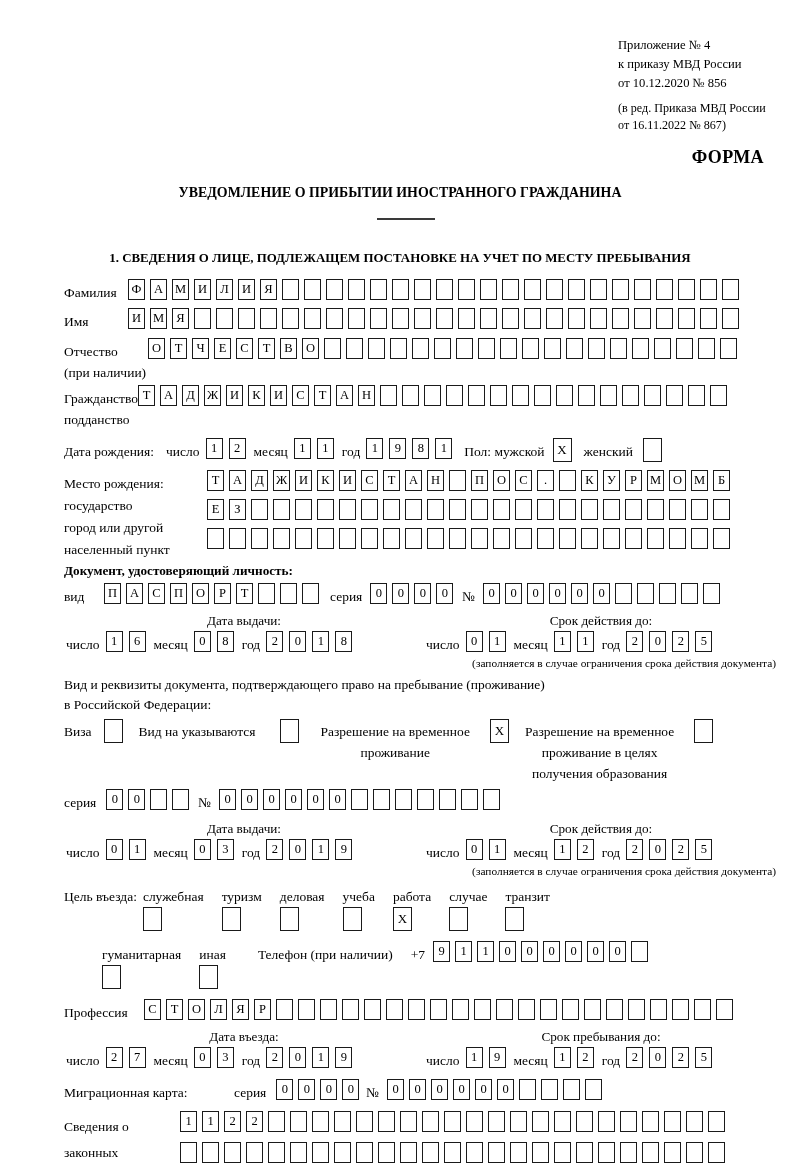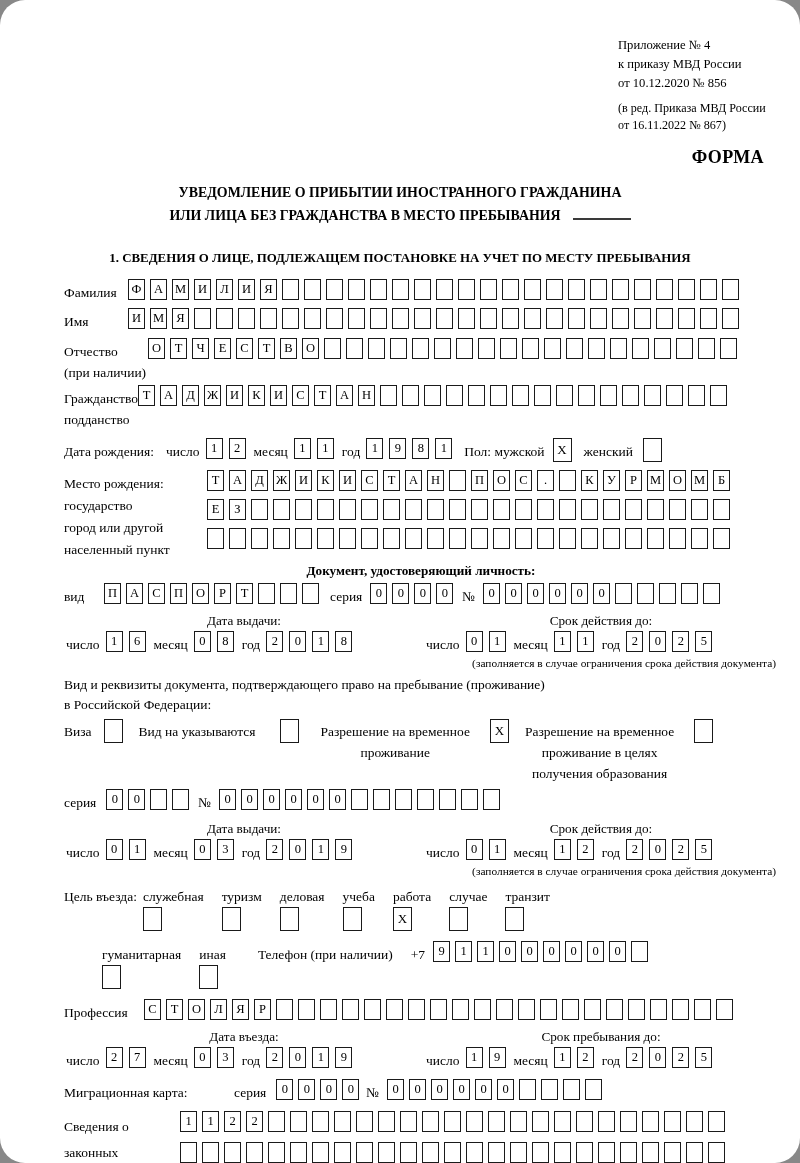--- a/index.html
+++ b/index.html
@@ -1,20 +1,19 @@
 <!DOCTYPE html>
 <html><head>
 <meta charset="utf-8">
 <style>
   html,body{margin:0;padding:0;background:#888;}
   .page{
     position:relative;width:800px;height:1163px;margin:0 auto;background:#fff;
     font-family:"Liberation Serif","DejaVu Serif",serif;color:#000;font-size:13.5px;
     overflow:hidden;
-    border-radius:25px;
   }
   .hdr{position:absolute;left:618px;top:36px;line-height:1.5;font-size:12.6px;}
   .hdr .rev{margin-top:7px;font-size:12.1px;line-height:1.45;}
   .forma{position:absolute;top:147px;right:36px;font-weight:bold;font-size:18px;letter-spacing:.4px;}
   .title{position:absolute;top:182px;left:0;width:100%;text-align:center;font-weight:bold;font-size:13.9px;line-height:1.65;}
   .title .blank{display:inline-block;width:58px;border-bottom:2px solid #3a3a3a;height:13px;margin-left:12px;}
   .sec{position:absolute;top:251px;left:0;width:100%;text-align:center;font-weight:bold;font-size:12.9px;}
   .body{position:absolute;top:279px;left:64px;width:714px;}
 
   .row{display:flex;align-items:flex-start;}
@@ -31,21 +30,21 @@
   .dlab{display:inline-block;margin:0 6px 0 2px;padding-top:3px;line-height:21px;vertical-align:top;}
   .dg{white-space:nowrap;line-height:0;}
   .dg .cell{margin-right:6px;}
 
   .cb{
     display:inline-block;box-sizing:border-box;width:19px;height:24px;
     border:1.6px solid #1a1a1a;text-align:center;font-size:13px;line-height:21px;vertical-align:top;background:#fff;
   }
   .inline-lb{padding-top:3px;line-height:21px;display:inline-block;vertical-align:top;}
 
-  .center-bold{text-align:center;font-weight:bold;font-size:13.2px;}
+  .center-bold{text-align:left;font-weight:bold;font-size:13.2px;}
   .fine{font-size:11.4px;}
   .dhead{display:flex;font-size:13.2px;}
   .dhead .dh-l{width:360px;text-align:center;}
   .dhead .dh-r{flex:1;text-align:center;}
   .drow{display:flex;}
   .drow .dcol-l{width:360px;}
   .drow .dcol-r{flex:1;}
   .note-r{text-align:right;padding-right:2px;}
 
   .permits{display:flex;align-items:flex-start;}
@@ -72,21 +71,21 @@
     <div class="rev">
       <div>(в ред. Приказа МВД России</div>
       <div>от 16.11.2022 № 867)</div>
     </div>
   </div>
 
   <div class="forma">ФОРМА</div>
 
   <div class="title">
     <div>УВЕДОМЛЕНИЕ О ПРИБЫТИИ ИНОСТРАННОГО ГРАЖДАНИНА</div>
-    <div><span>ИЛИ ЛИЦА БЕЗ ГРАЖДАНСТВА В МЕСТО ПРЕБЫВАНИЯ</span><span class="blank"></span></div>
+    <div><span class="blank"></span></div>
   </div>
 
   <div class="sec">1. СВЕДЕНИЯ О ЛИЦЕ, ПОДЛЕЖАЩЕМ ПОСТАНОВКЕ НА УЧЕТ ПО МЕСТУ ПРЕБЫВАНИЯ</div>
 
   <div class="body">
 
     <div class="row mb5">
       <span class="lbl w64">Фамилия</span>
       <span class="cells"><span class="cell">Ф</span><span class="cell">А</span><span class="cell">М</span><span class="cell">И</span><span class="cell">Л</span><span class="cell">И</span><span class="cell">Я</span><span class="cell"></span><span class="cell"></span><span class="cell"></span><span class="cell"></span><span class="cell"></span><span class="cell"></span><span class="cell"></span><span class="cell"></span><span class="cell"></span><span class="cell"></span><span class="cell"></span><span class="cell"></span><span class="cell"></span><span class="cell"></span><span class="cell"></span><span class="cell"></span><span class="cell"></span><span class="cell"></span><span class="cell"></span><span class="cell"></span><span class="cell"></span></span>
     </div>

